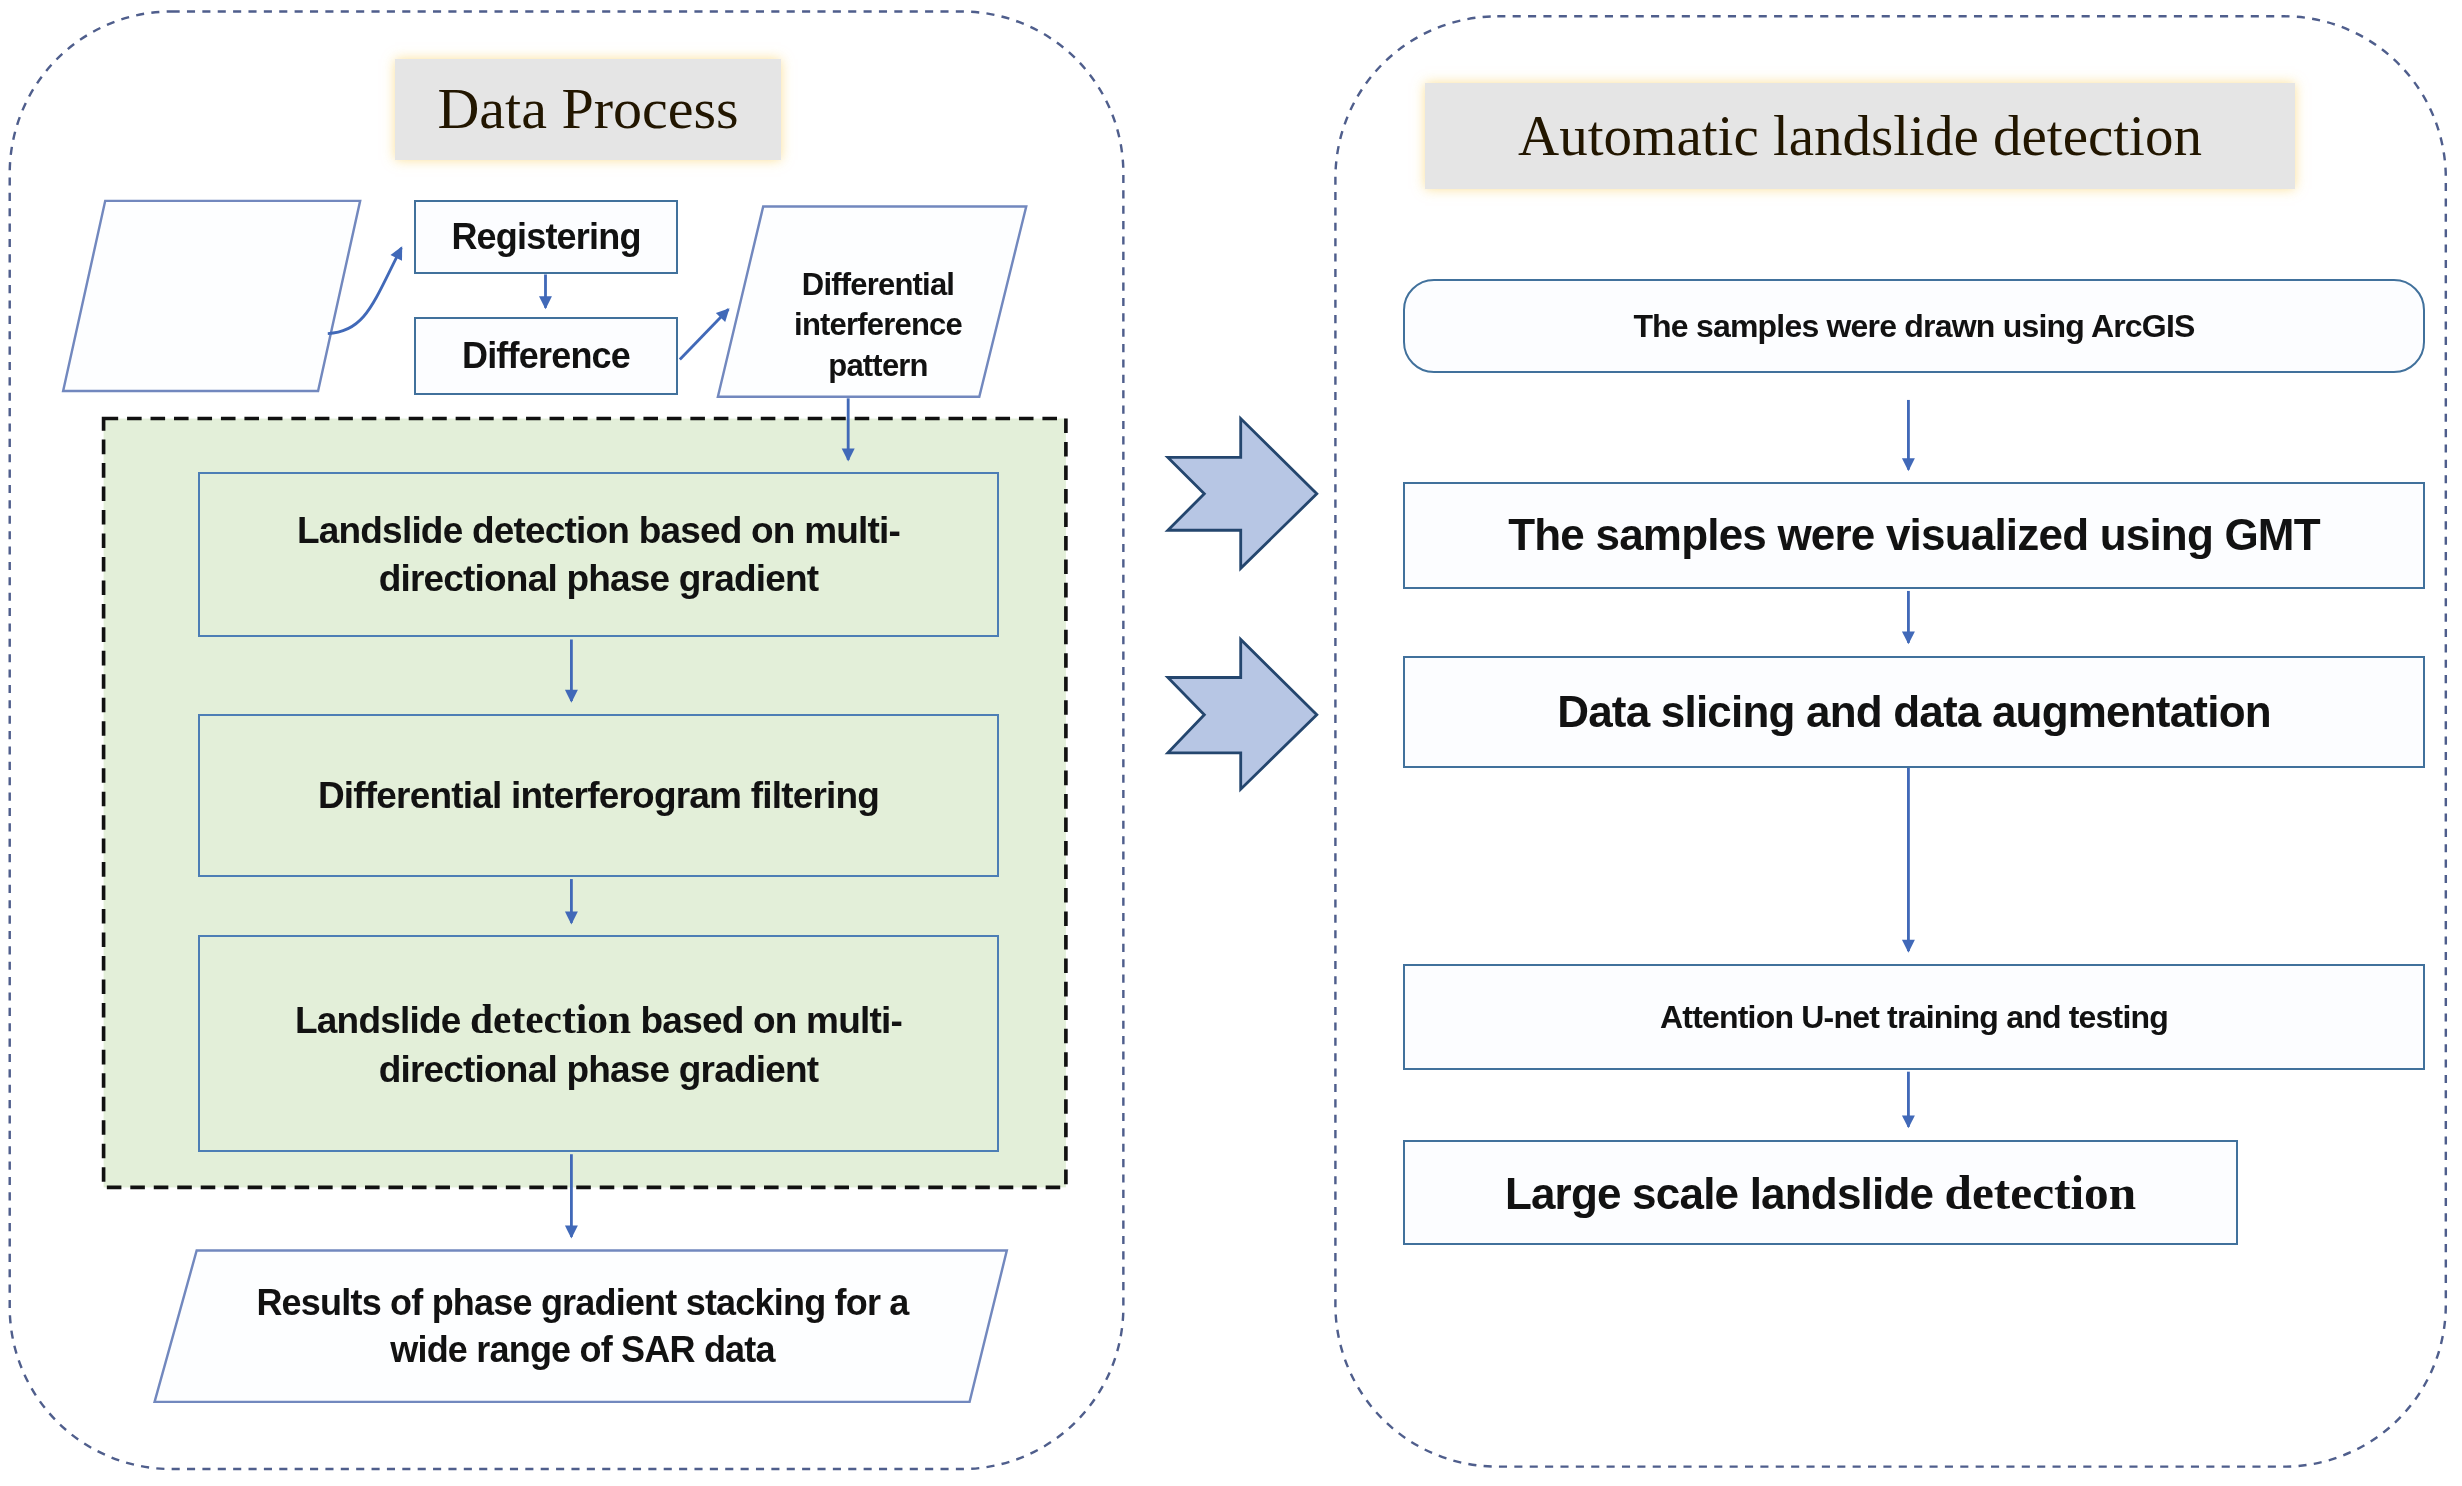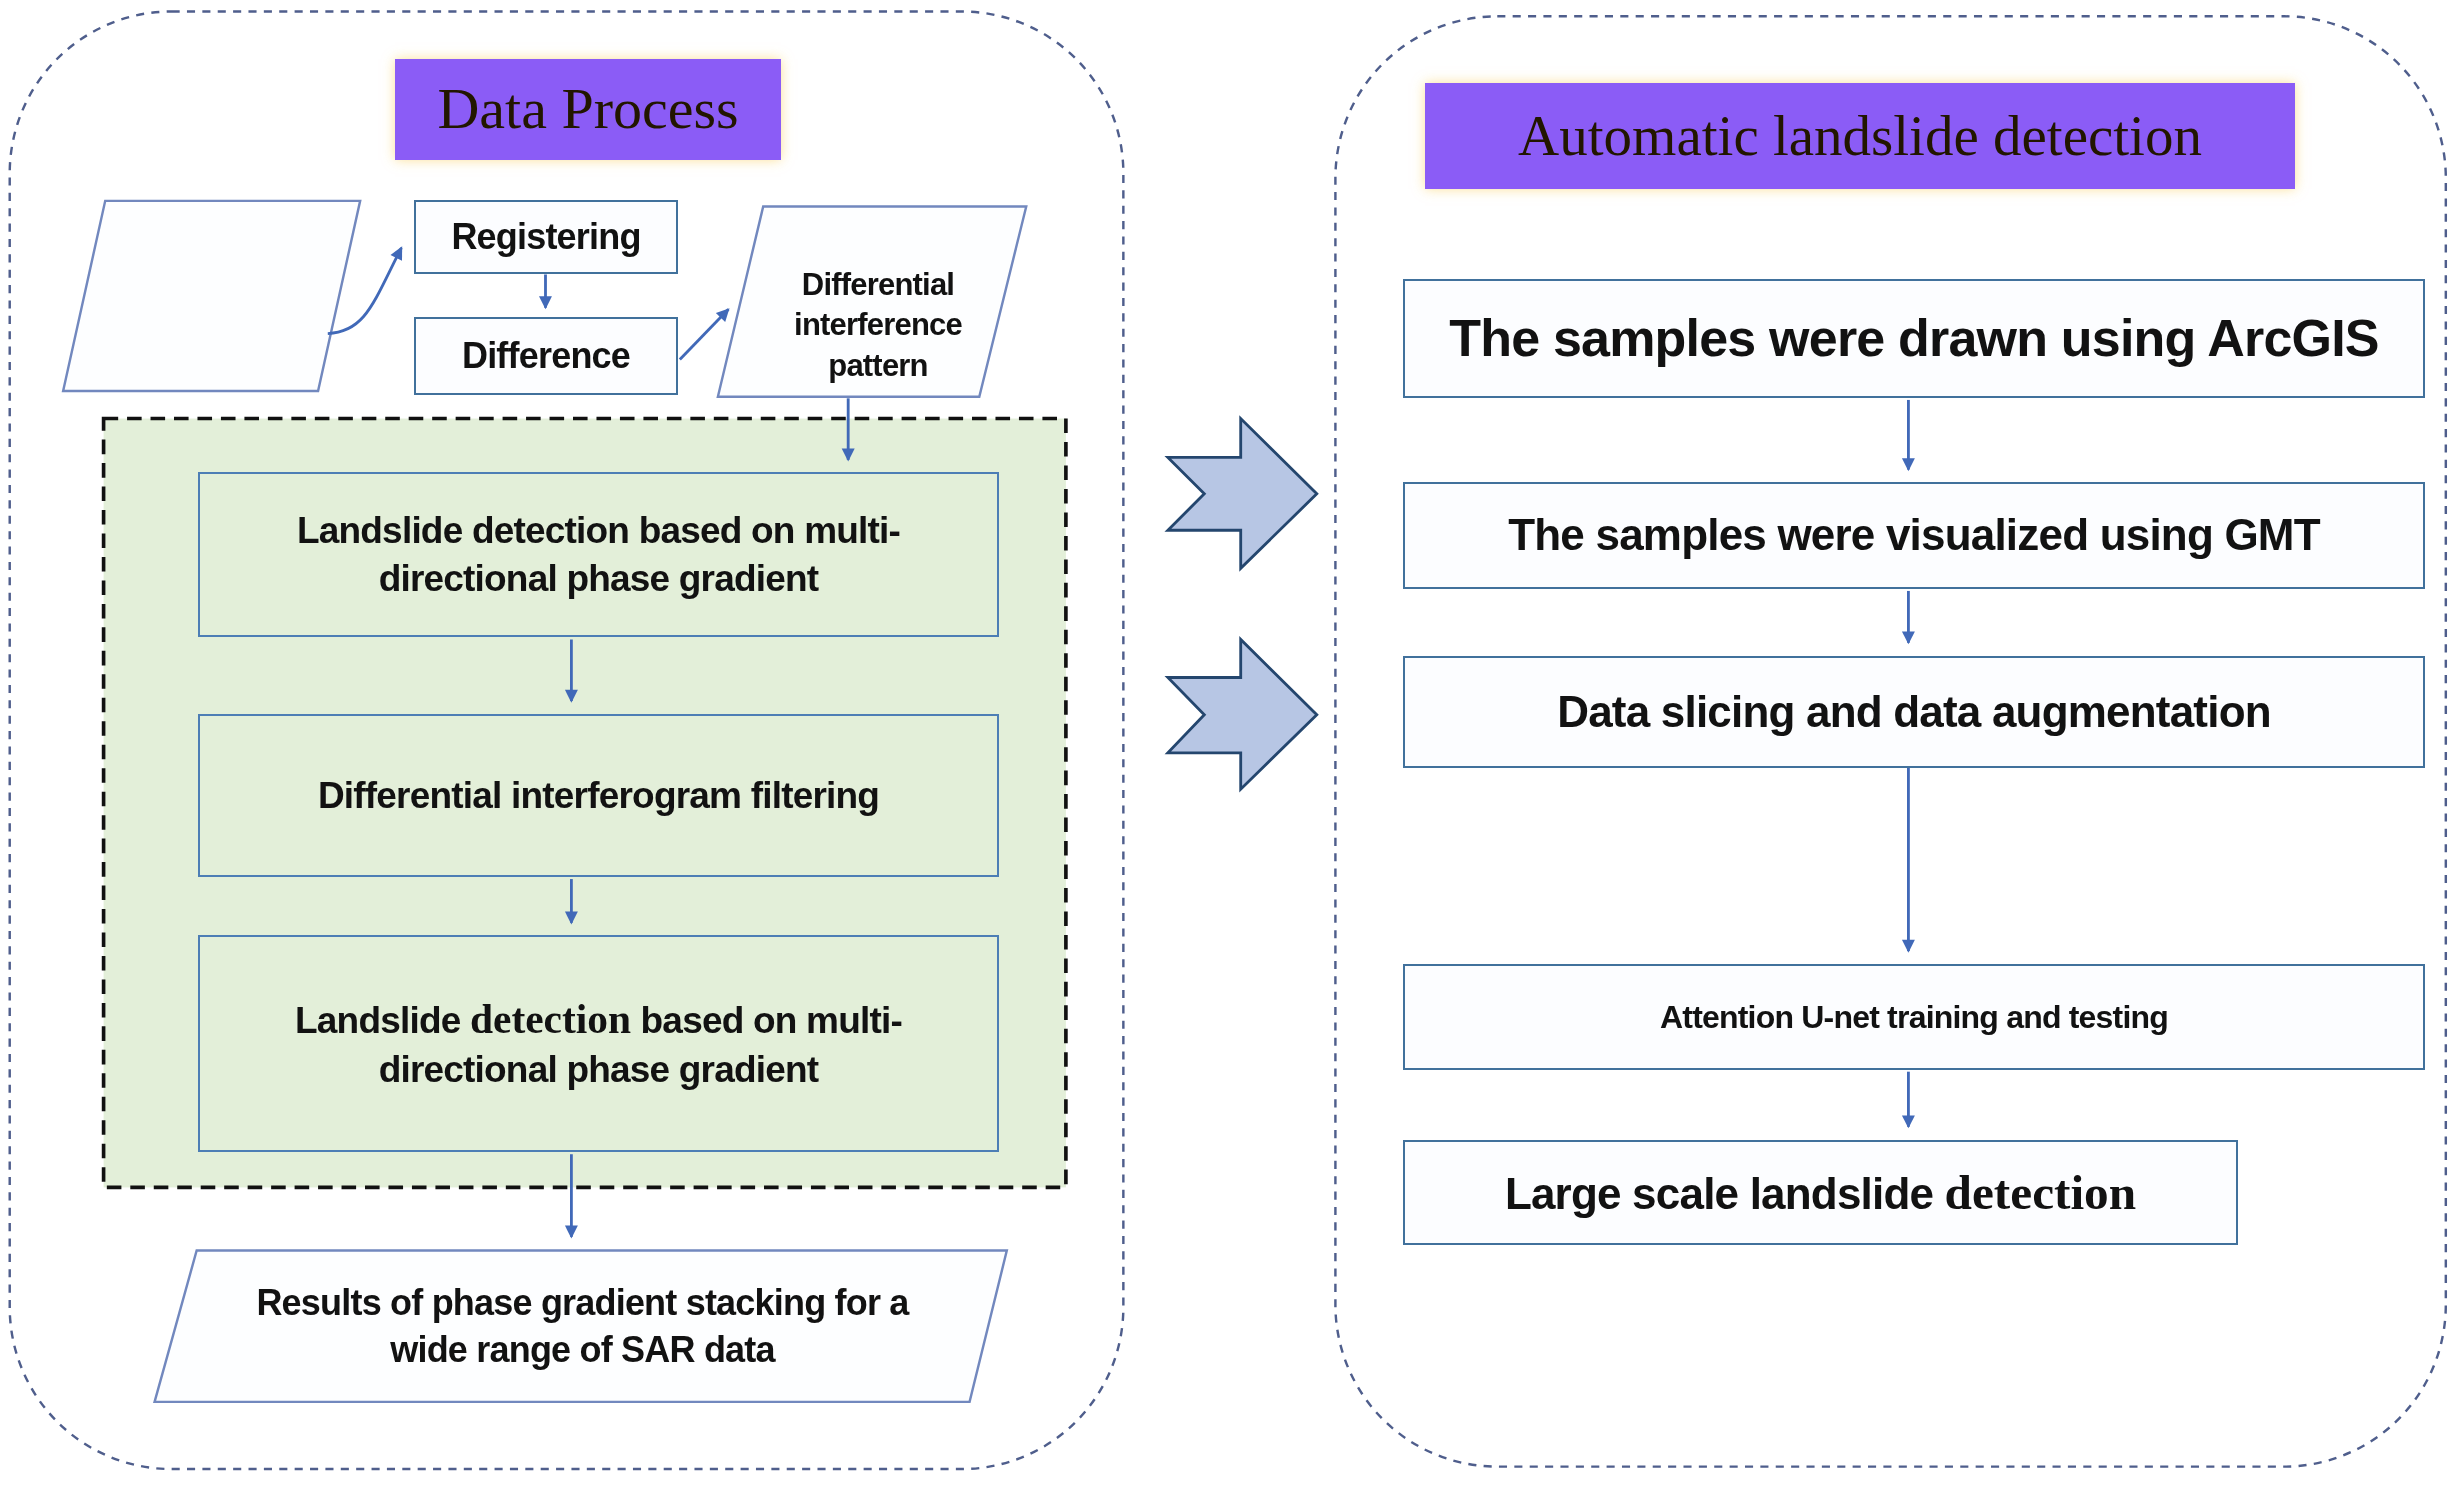--- a/index.html
+++ b/index.html
@@ -30,21 +30,21 @@
   }
   .rect-border {
     border: 2.4px solid #41719C;
     background: #FCFDFF;
   }
   .green-node {
     border: 2.4px solid #4D7EB5;
     background: #E3EFD9;
   }
   .gold {
-    background: #8b5cf6;
+    background: #e5e5e5;
     color: #221600;
     font-family: "Liberation Serif", serif;
     font-weight: 500;
     letter-spacing: 0;
     box-shadow: 0 0 11.3px rgba(249, 200, 70, 0.55);
   }
   .shape-text {
     position: absolute;
     box-sizing: border-box;
     display: flex;
@@ -132,21 +132,21 @@
   </div>
 
   <div class="shape-text" style="left:178px; top:1251px; width:809px; height:151px; justify-content:center; text-align:center; font-size:36px;">
     <span class="wrap-limit" style="max-width:696px;">Results of phase gradient stacking for a wide range of SAR data</span>
   </div>
 
   <div class="node gold" style="left:1425px; top:83px; width:870px; height:106px; font-size:57px;">
     <span>Automatic landslide detection</span>
   </div>
 
-  <div class="node rect-border" style="left:1403px; top:279px; width:1022px; height:119px; font-size:52px;">
+  <div class="node rect-border" style="left:1403px; top:279px; width:1022px; height:94px; font-size:32px;border-radius:31px;">
     <span>The samples were drawn using ArcGIS</span>
   </div>
 
   <div class="node rect-border" style="left:1403px; top:482px; width:1022px; height:107px; font-size:44px;">
     <span>The samples were visualized using GMT</span>
   </div>
 
   <div class="node rect-border" style="left:1403px; top:656px; width:1022px; height:112px; font-size:44px;">
     <span>Data slicing and data augmentation</span>
   </div>

